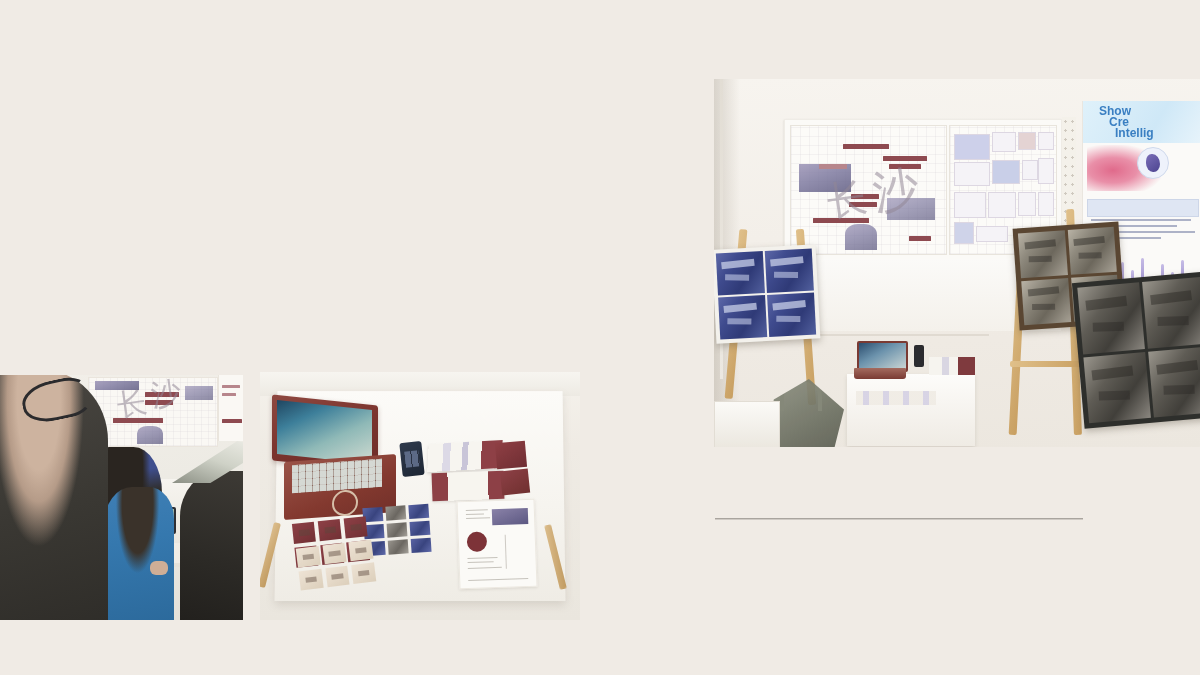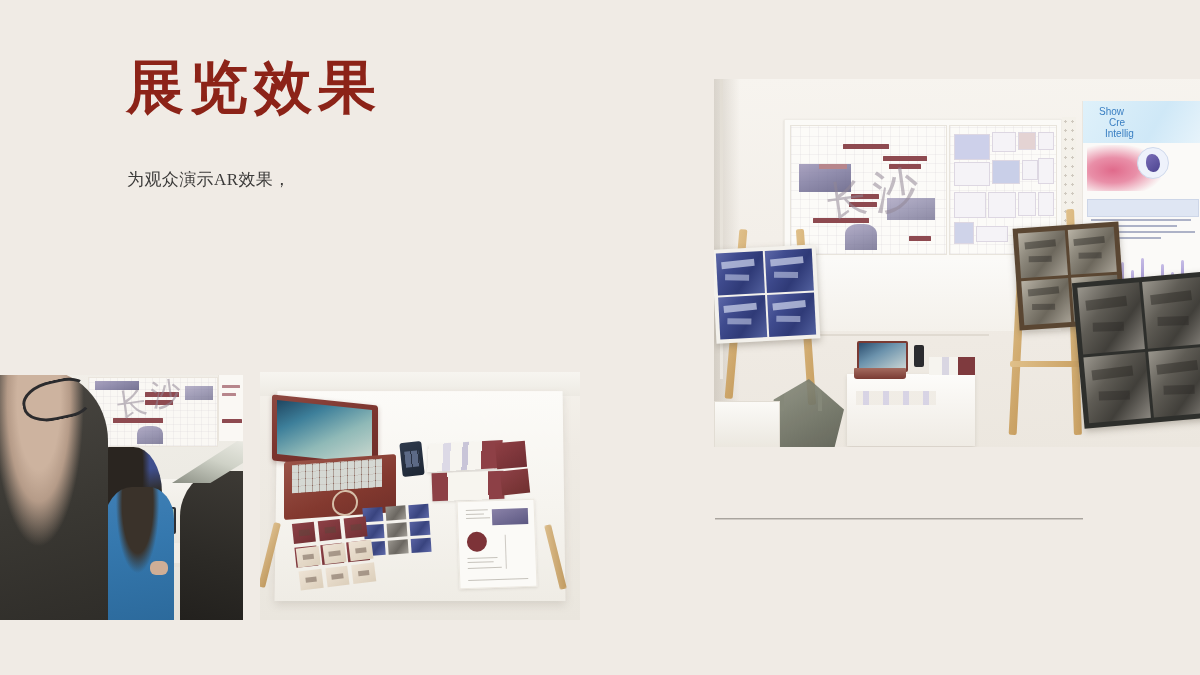--- a/index.html
+++ b/index.html
@@ -149,21 +149,21 @@
   .poster-right {
     position: absolute; left: 368px; top: 22px; width: 120px; height: 230px;
     background: #fbfaf8; border-left: 1px solid #eae6df; overflow: hidden;
   }
   .pr-head {
     position: absolute; left: 0; top: 0; width: 120px; height: 42px;
     background: linear-gradient(120deg, #dff1fa 0%, #cfe8f7 60%, #e8f4fb 100%);
   }
   .pr-title {
     position: absolute; left: 16px; top: 5px;
-    color: #3a7fc2; font-size: 10px; font-weight: normal; line-height: 11px;
+    color: #3a7fc2; font-size: 12px; font-weight: bold; line-height: 11px;
     font-family: "Liberation Sans", sans-serif;
   }
   .pr-pink {
     position: absolute; left: 4px; top: 44px; width: 74px; height: 46px;
     background: radial-gradient(ellipse at 35% 55%, #e06a8b 0%, #e98fa8 35%, rgba(240,180,195,.25) 68%, transparent 75%);
   }
   .pr-circle {
     position: absolute; left: 54px; top: 46px; width: 30px; height: 30px;
     border-radius: 50%; background: #eef2fb; border: 1px solid #cfd9ec;
   }
@@ -509,24 +509,22 @@
   .dt-tiles-cream i:after, .dt-tiles-red i:after {
     content:""; position: relative; display: block; margin: 30% 25%;
     height: 30%; background: rgba(90,70,60,.45);
   }
 </style>
 </head>
 <body>
 
 <div class="slide">
 
-  <div class="title">展览效果</div>
 
   <div class="body-text">
-    <div>为观众演示AR效果，</div>
   </div>
 
   <div class="divider"></div>
 
   <div class="photo" id="photo-exhibition-room">
     <div class="room">
 
       <div class="wall-shadow"></div>
       <div class="wall-seam"></div>
       <div class="baseline"></div>
@@ -568,21 +566,21 @@
         </div>
       </div>
 
       <div class="pegboard"></div>
 
       <div class="poster-right">
         <div class="pr-head"></div>
         <div class="pr-title">
           <span>Show</span><br>
           <span style="margin-left:10px;display:inline-block;">Cre</span><br>
-          <span style="margin-left:6px;display:inline-block;">Intellig</span>
+          <span style="margin-left:16px;display:inline-block;">Intellig</span>
         </div>
         <div class="pr-pink"></div>
         <div class="pr-circle"></div>
         <div class="pr-block" style="left:4px;top:98px;width:110px;height:16px;"></div>
         <div class="pr-txt" style="left:8px;top:118px;width:100px;"></div>
         <div class="pr-txt" style="left:8px;top:124px;width:86px;"></div>
         <div class="pr-txt" style="left:8px;top:130px;width:104px;"></div>
         <div class="pr-txt" style="left:8px;top:136px;width:70px;"></div>
         <div class="pr-waves">
           <span style="left:4px;height:22px;"></span>

